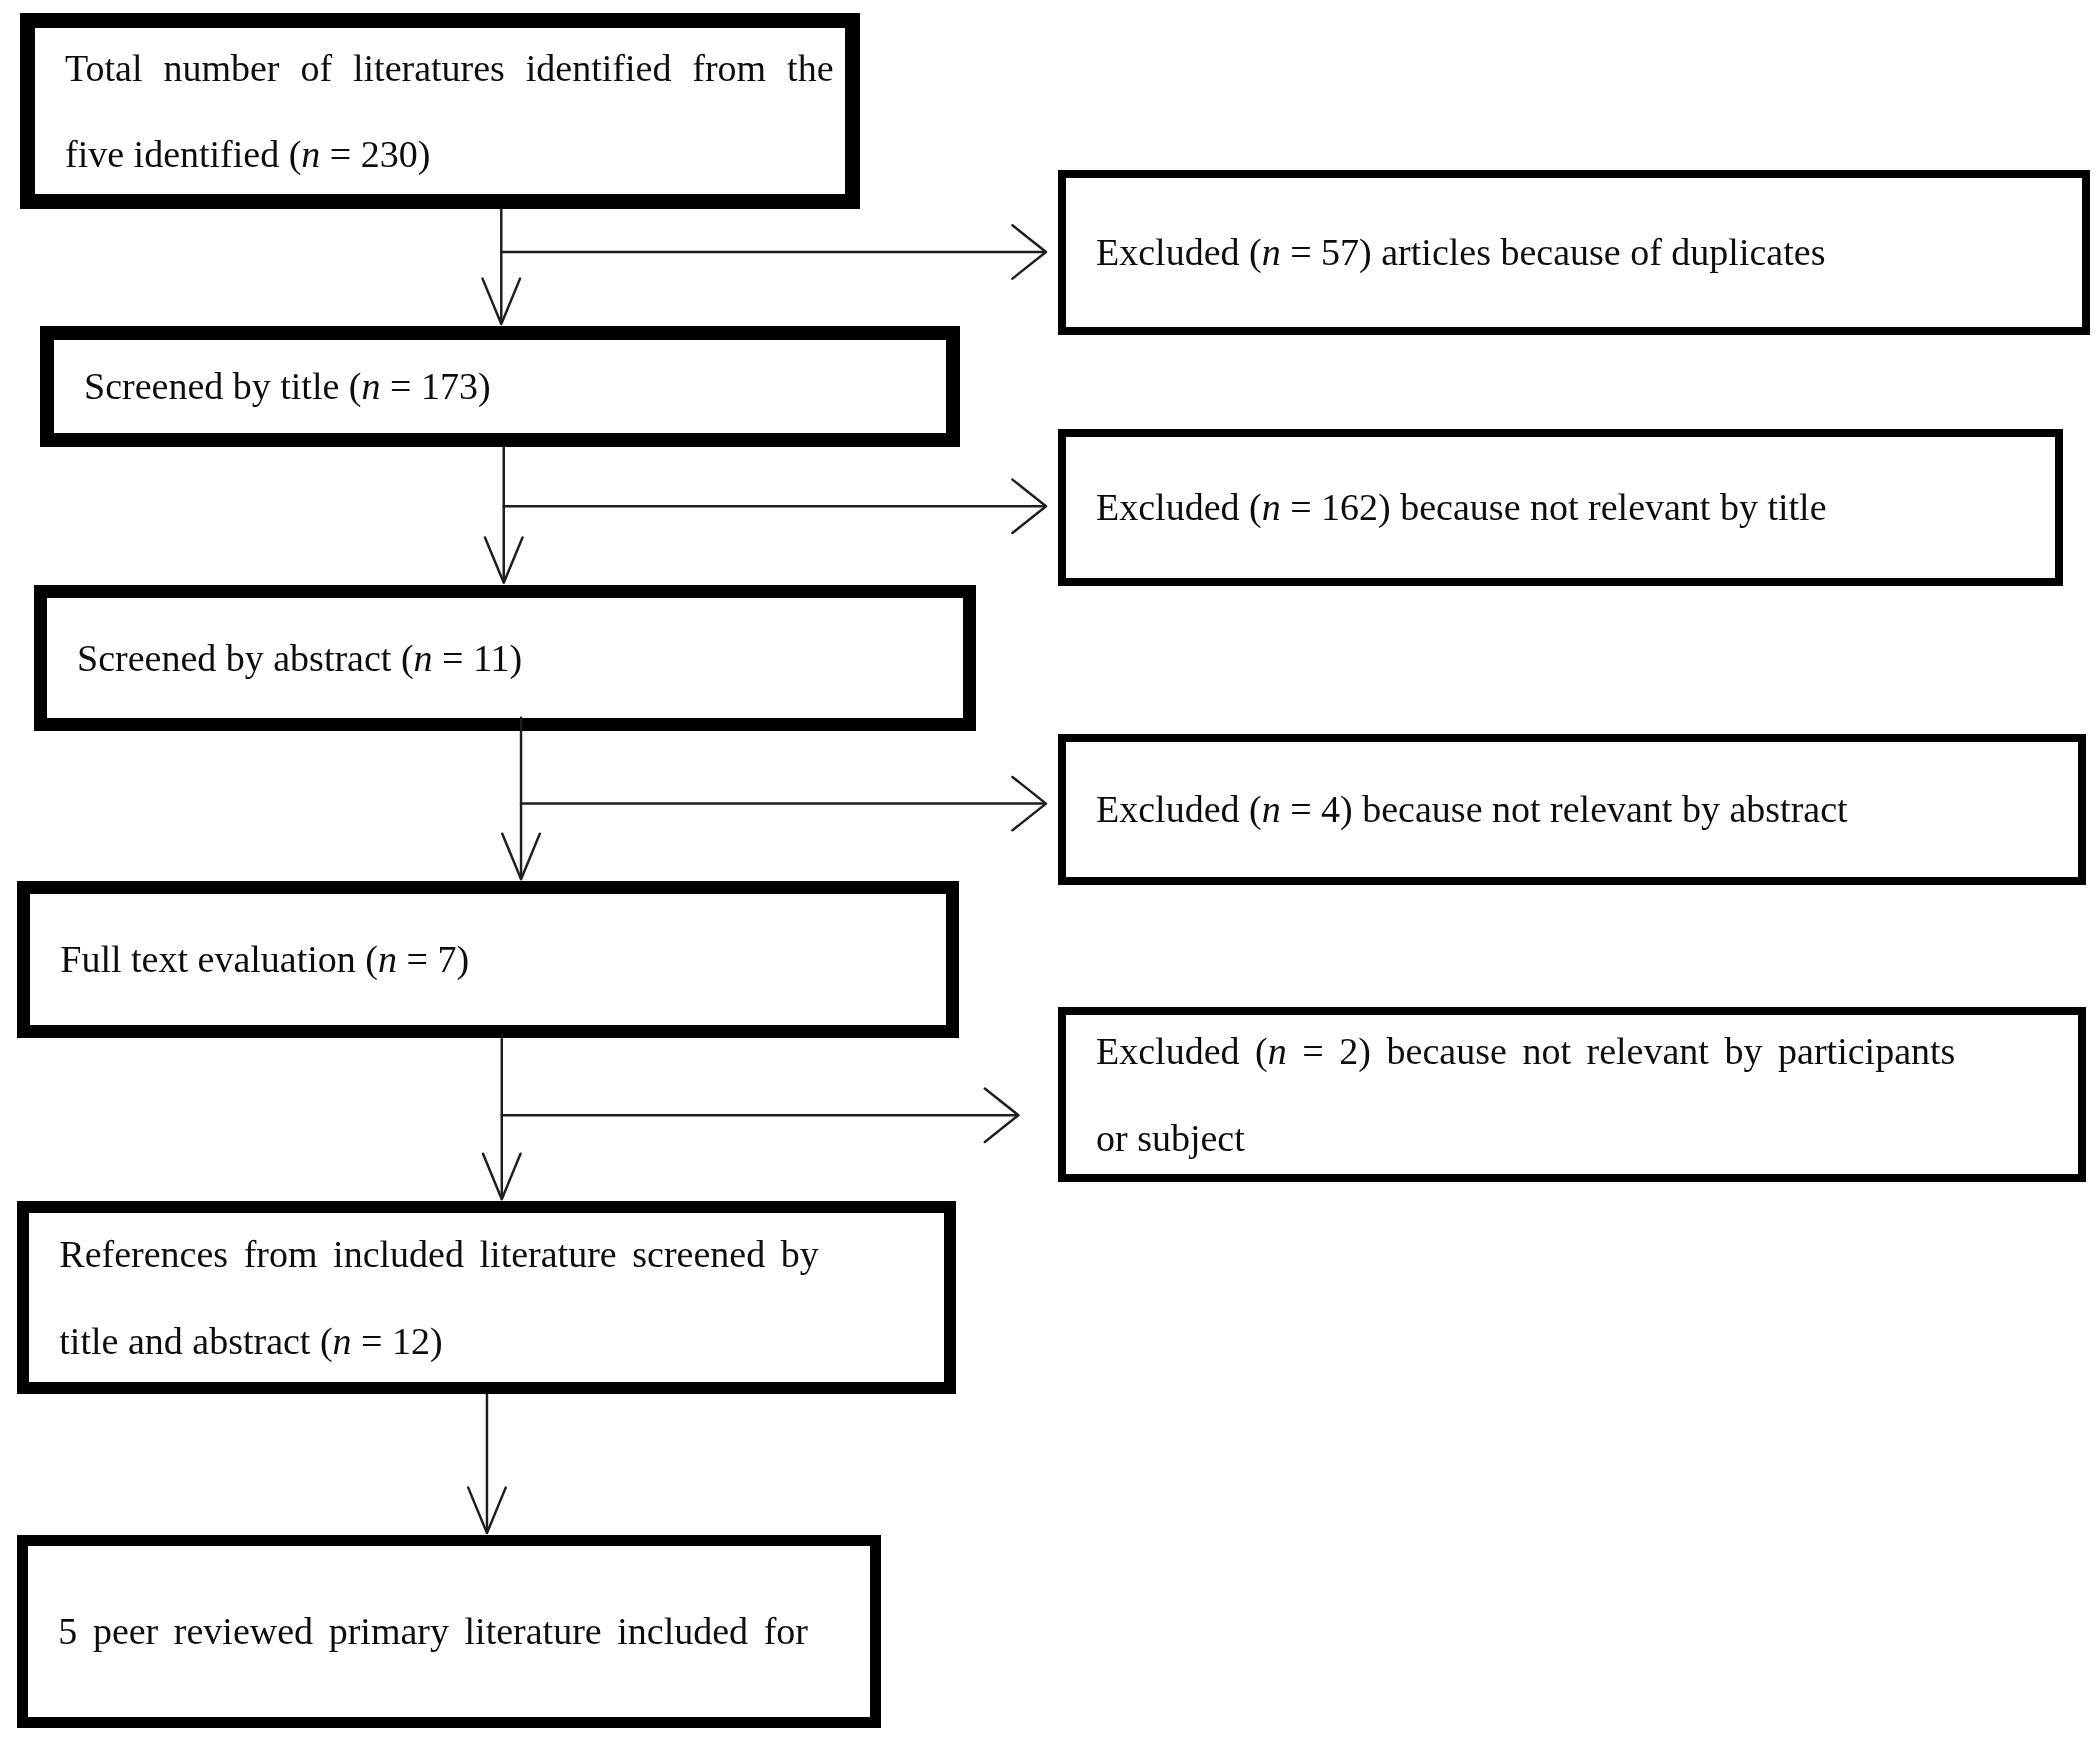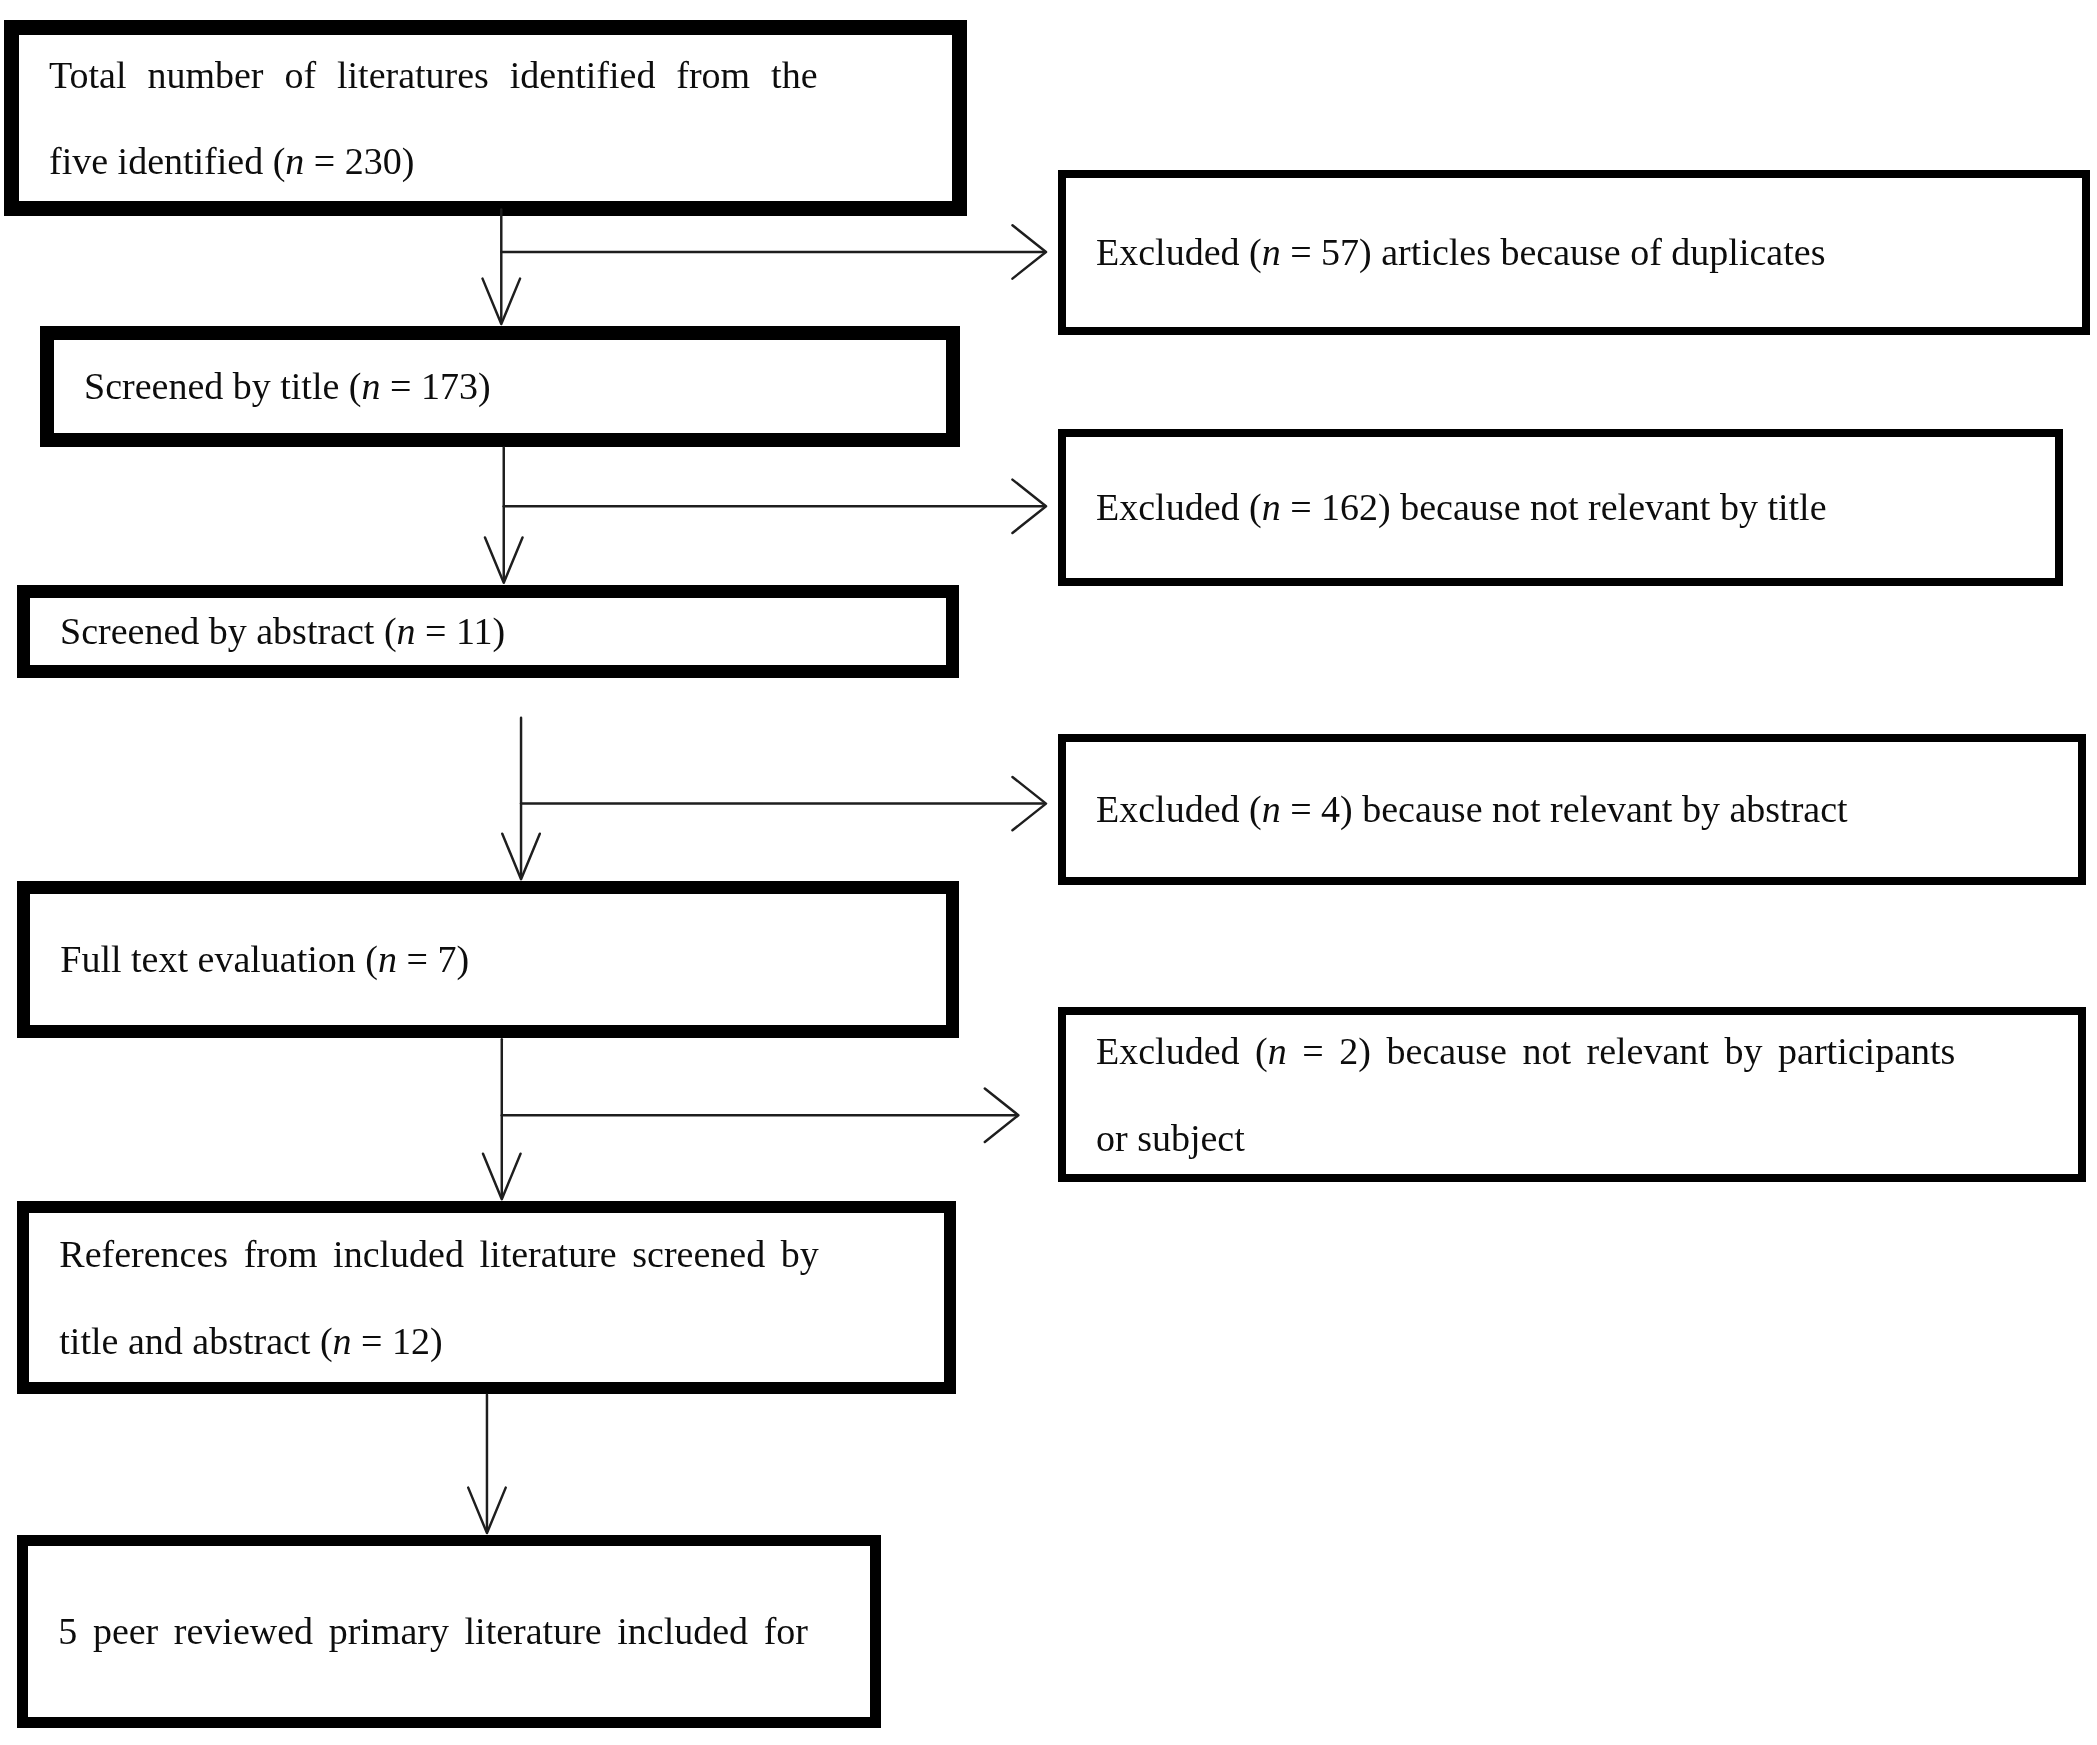--- a/index.html
+++ b/index.html
@@ -36,34 +36,34 @@
     stroke-width: 5;
     stroke-linecap: round;
     stroke-linejoin: round;
   }
 </style>
 </head>
 <body>
 
 <div class="canvas">
 
-  <div class="box" style="left:4px; top:13.3px; width:963px; height:196px; border-width:15px;margin-top:7px;">
+  <div class="box" style="left:20px; top:13.3px; width:840px; height:196px; border-width:15px;">
     <div class="pad">
       <div class="line spread"><span>Total number of literatures identified from the</span></div>
       <div class="line gap"><span>five identified (</span><span class="it">n</span><span> = 230)</span></div>
     </div>
   </div>
 
   <div class="box" style="left:40px; top:326px; width:920px; height:121px; border-width:14px;">
     <div class="pad">
       <div class="line"><span>Screened by title (</span><span class="it">n</span><span> = 173)</span></div>
     </div>
   </div>
 
-  <div class="box" style="left:17px; top:585px; width:942px; height:93px; border-width:13px;font-family:Liberation Serif, serif;">
+  <div class="box" style="left:34px; top:585px; width:942px; height:146px; border-width:13px;font-family:Liberation Serif, serif;">
     <div class="pad">
       <div class="line"><span>Screened by abstract (</span><span class="it">n</span><span> = 11)</span></div>
     </div>
   </div>
 
   <div class="box" style="left:17.3px; top:881px; width:942px; height:157px; border-width:13px;">
     <div class="pad">
       <div class="line"><span>Full text evaluation (</span><span class="it">n</span><span> = 7)</span></div>
     </div>
   </div>

